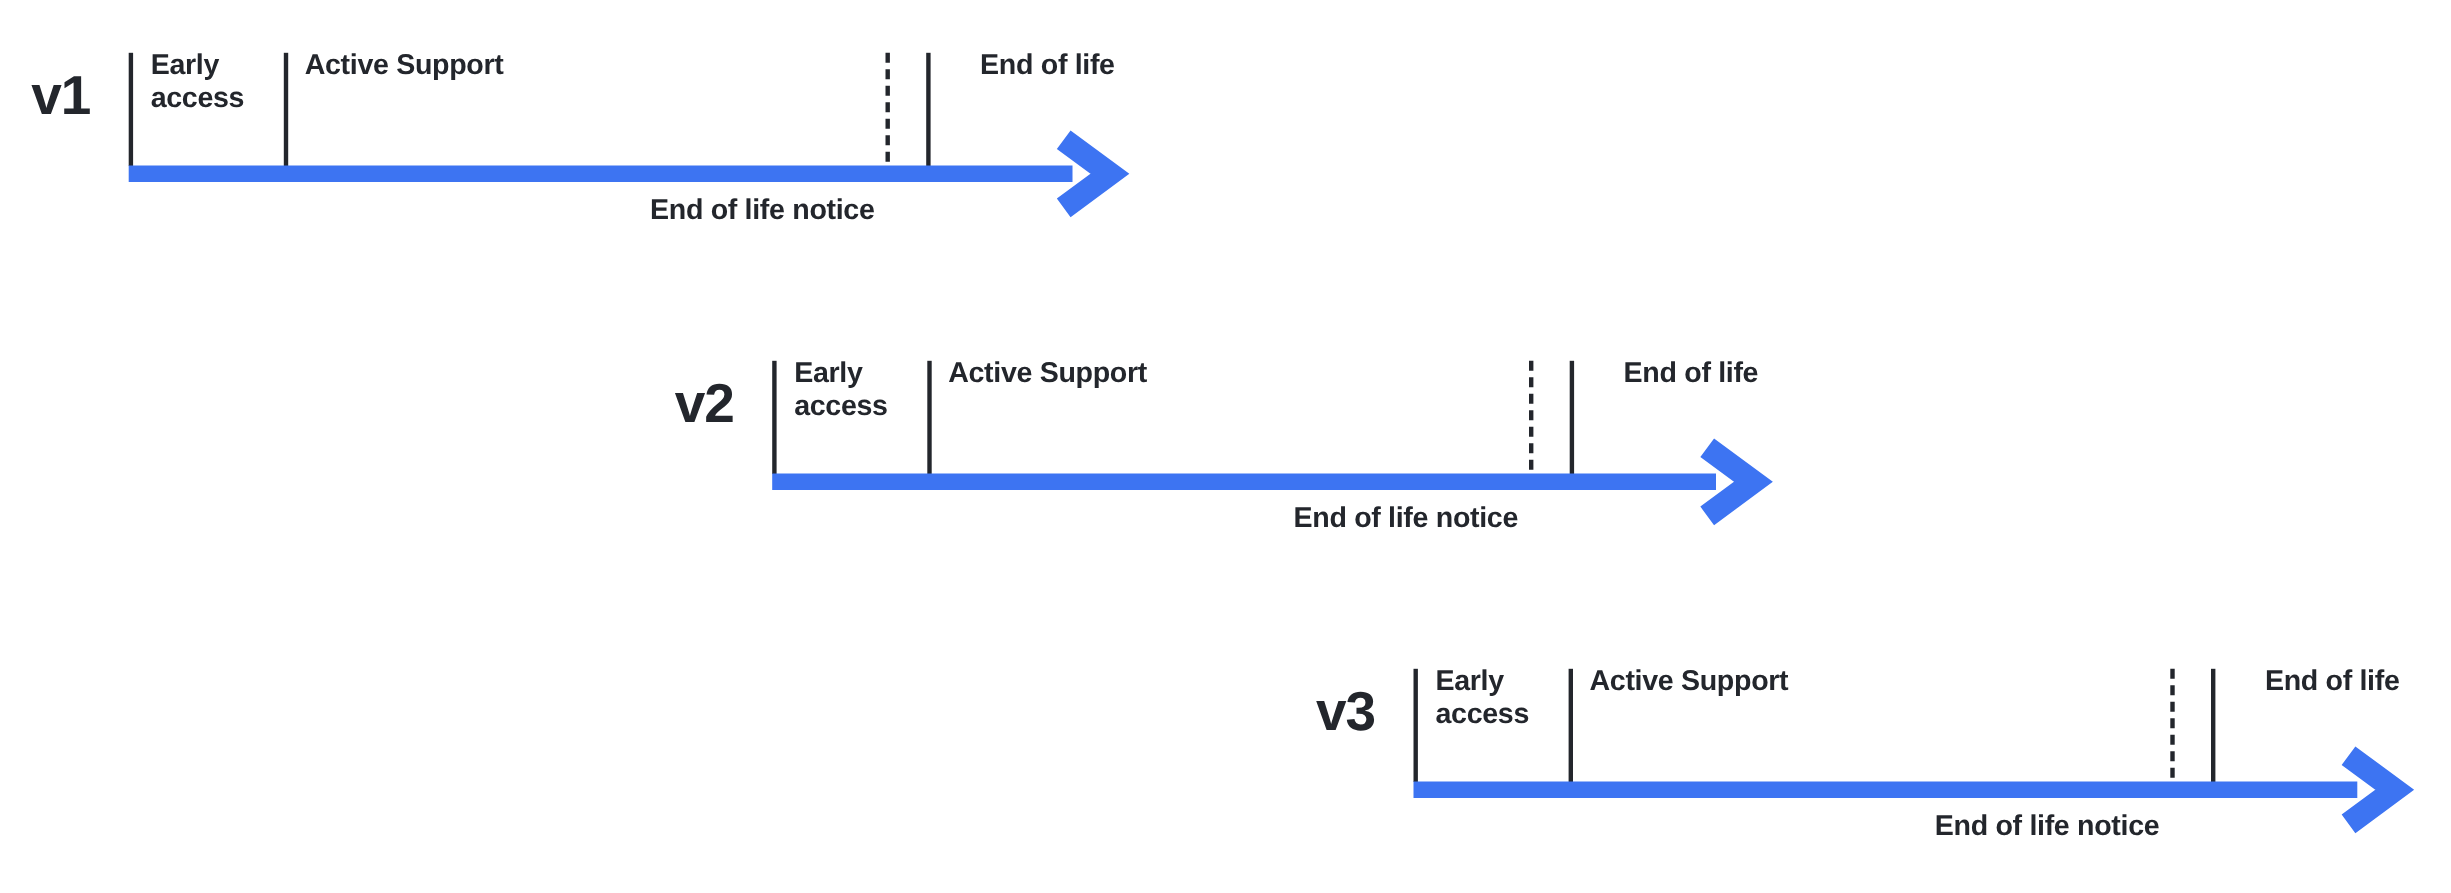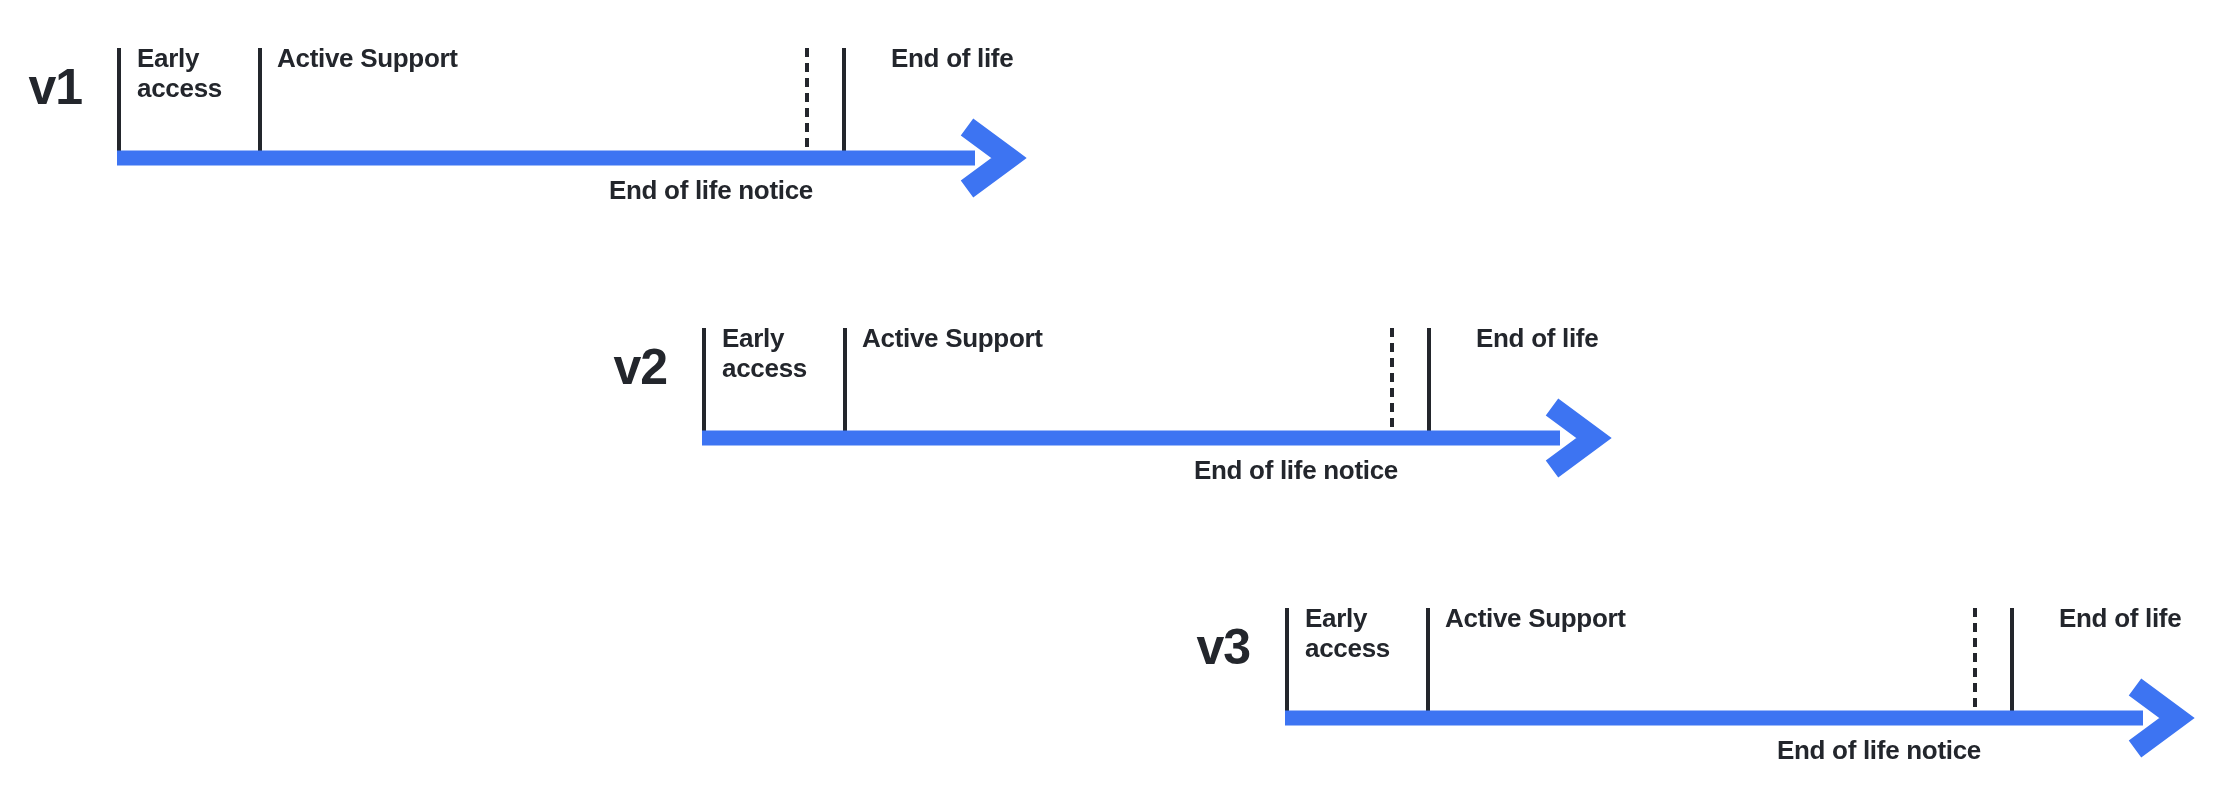--- a/index.html
+++ b/index.html
@@ -24,21 +24,21 @@
     position:absolute;left:-155px;top:14px;width:120px;text-align:right;
     font-size:50px;font-weight:700;line-height:1;letter-spacing:-1px;
   }
   .label{
     position:absolute;font-size:26px;font-weight:700;line-height:30px;
     letter-spacing:-0.3px;white-space:pre-line;
   }
   .early{left:20px;top:-5px;width:100px;}
   .active{left:160px;top:-5px;white-space:nowrap;text-align:right;}
   .eol{left:774px;top:-5px;white-space:nowrap;}
-  .notice{left:436px;top:127px;width:260px;text-align:right;white-space:nowrap;}
+  .notice{left:418px;top:127px;width:260px;text-align:right;white-space:nowrap;}
 </style>
 </head>
 <body>
 
 <div class="row row-v1">
   <svg class="art" width="944" height="175" viewBox="-12 0 944 175">
     <line class="tick" x1="2" y1="0" x2="2" y2="103"></line>
     <line class="tick" x1="143" y1="0" x2="143" y2="103"></line>
     <line class="tick dashed" x1="690" y1="0" x2="690" y2="100"></line>
     <line class="tick" x1="727" y1="0" x2="727" y2="103"></line>

